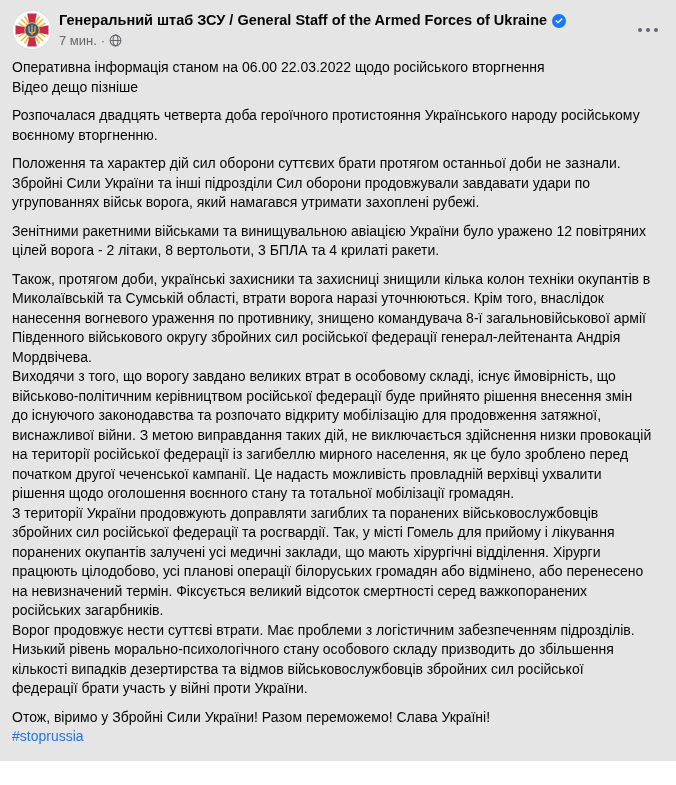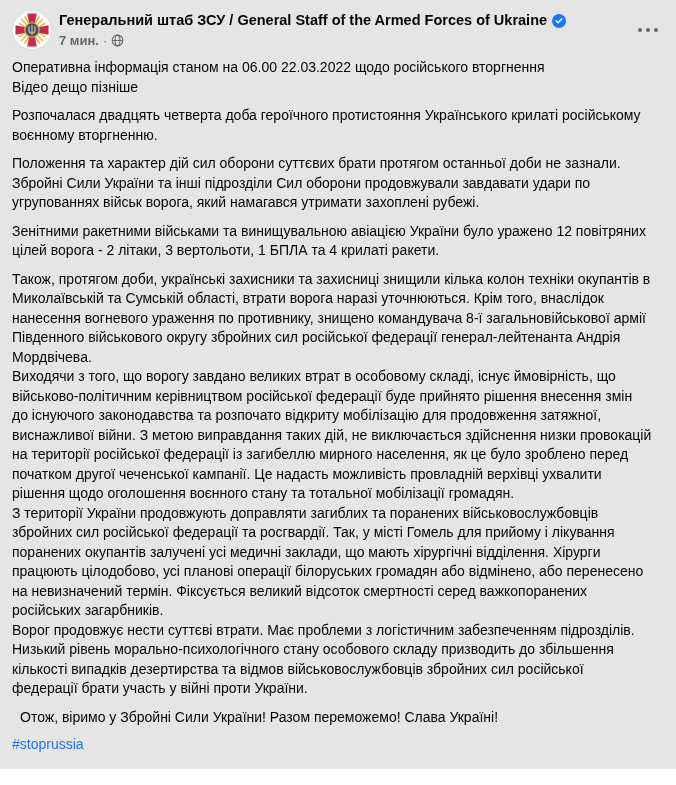--- a/index.html
+++ b/index.html
@@ -50,21 +50,21 @@
   .verified-badge { width: 14px; height: 14px; flex: 0 0 14px; }
   .meta-row {
     display: flex;
     align-items: center;
     gap: 4px;
     margin-top: 2px;
     font-size: 13px;
     line-height: 17px;
     color: #65676b;
   }
-  .meta-link { color: #65676b; text-decoration: none; cursor: pointer; font-weight: bold; }
+  .meta-link { color: #65676b; text-decoration: none; cursor: pointer; }
   .meta-dot { color: #65676b; }
   .globe-icon { width: 13px; height: 13px; display: block; }
   .menu-btn {
     display: flex;
     align-items: center;
     gap: 4px;
     margin-top: 14px;
     padding: 4px 2px;
     cursor: pointer;
     border: none;
@@ -80,21 +80,21 @@
   .body-text {
     padding: 4px 24px 14px 12px;
     font-size: 14px;
     line-height: 19.5px;
     color: #050505;
   }
   .para {
     white-space: pre-line;
     margin: 0 0 9px 0;
   }
-  .closing-para { margin: 8px; white-space: pre-line; }
+  .closing-para { margin: 0; white-space: pre-line; }
   .hashtag {
     color: #2374e1;
     text-decoration: none;
     cursor: pointer;
     display: inline-block;
   }
 </style>
 </head>
 <body>
 
@@ -160,23 +160,23 @@
     <button class="menu-btn" aria-label="post options">
       <span class="menu-dot"></span>
       <span class="menu-dot"></span>
       <span class="menu-dot"></span>
     </button>
   </div>
 
   <div class="body-text">
     <p class="para">Оперативна інформація станом на 06.00 22.03.2022 щодо російського вторгнення
 Відео дещо пізніше</p>
-    <p class="para">Розпочалася двадцять четверта доба героїчного протистояння Українського крилаті російському воєнному вторгненню.</p>
+    <p class="para">Розпочалася двадцять четверта доба героїчного протистояння Українського народу російському воєнному вторгненню.</p>
     <p class="para">Положення та характер дій сил оборони суттєвих брати протягом останньої доби не зазнали. Збройні Сили України та інші підрозділи Сил оборони продовжували завдавати удари по угрупованнях військ ворога, який намагався утримати захоплені рубежі.</p>
-    <p class="para">Зенітними ракетними військами та винищувальною авіацією України було уражено 12 повітряних цілей ворога - 2 літаки, 3 вертольоти, 1 БПЛА та 4 крилаті ракети.</p>
+    <p class="para">Зенітними ракетними військами та винищувальною авіацією України було уражено 12 повітряних цілей ворога - 2 літаки, 8 вертольоти, 3 БПЛА та 4 крилаті ракети.</p>
     <p class="para">Також, протягом доби, українські захисники та захисниці знищили кілька колон техніки окупантів в Миколаївській та Сумській області, втрати ворога наразі уточнюються. Крім того, внаслідок нанесення вогневого ураження по противнику, знищено командувача 8-ї загальновійськової армії Південного військового округу збройних сил російської федерації генерал-лейтенанта Андрія Мордвічева.
 Виходячи з того, що ворогу завдано великих втрат в особовому складі, існує ймовірність, що військово-політичним керівництвом російської федерації буде прийнято рішення внесення змін до існуючого законодавства та розпочато відкриту мобілізацію для продовження затяжної, виснажливої війни. З метою виправдання таких дій, не виключається здійснення низки провокацій на території російської федерації із загибеллю мирного населення, як це було зроблено перед початком другої чеченської кампанії. Це надасть можливість провладній верхівці ухвалити рішення щодо оголошення воєнного стану та тотальної мобілізації громадян.
 З території України продовжують доправляти загиблих та поранених військовослужбовців збройних сил російської федерації та росгвардії. Так, у місті Гомель для прийому і лікування поранених окупантів залучені усі медичні заклади, що мають хірургічні відділення. Хірурги працюють цілодобово, усі планові операції білоруських громадян або відмінено, або перенесено на невизначений термін. Фіксується великий відсоток смертності серед важкопоранених російських загарбників.
 Ворог продовжує нести суттєві втрати. Має проблеми з логістичним забезпеченням підрозділів. Низький рівень морально-психологічного стану особового складу призводить до збільшення кількості випадків дезертирства та відмов військовослужбовців збройних сил російської федерації брати участь у війні проти України.</p>
     <p class="closing-para">Отож, віримо у Збройні Сили України! Разом переможемо! Слава Україні!</p>
     <a class="hashtag">#stoprussia</a>
   </div>
 
 </div>
 

